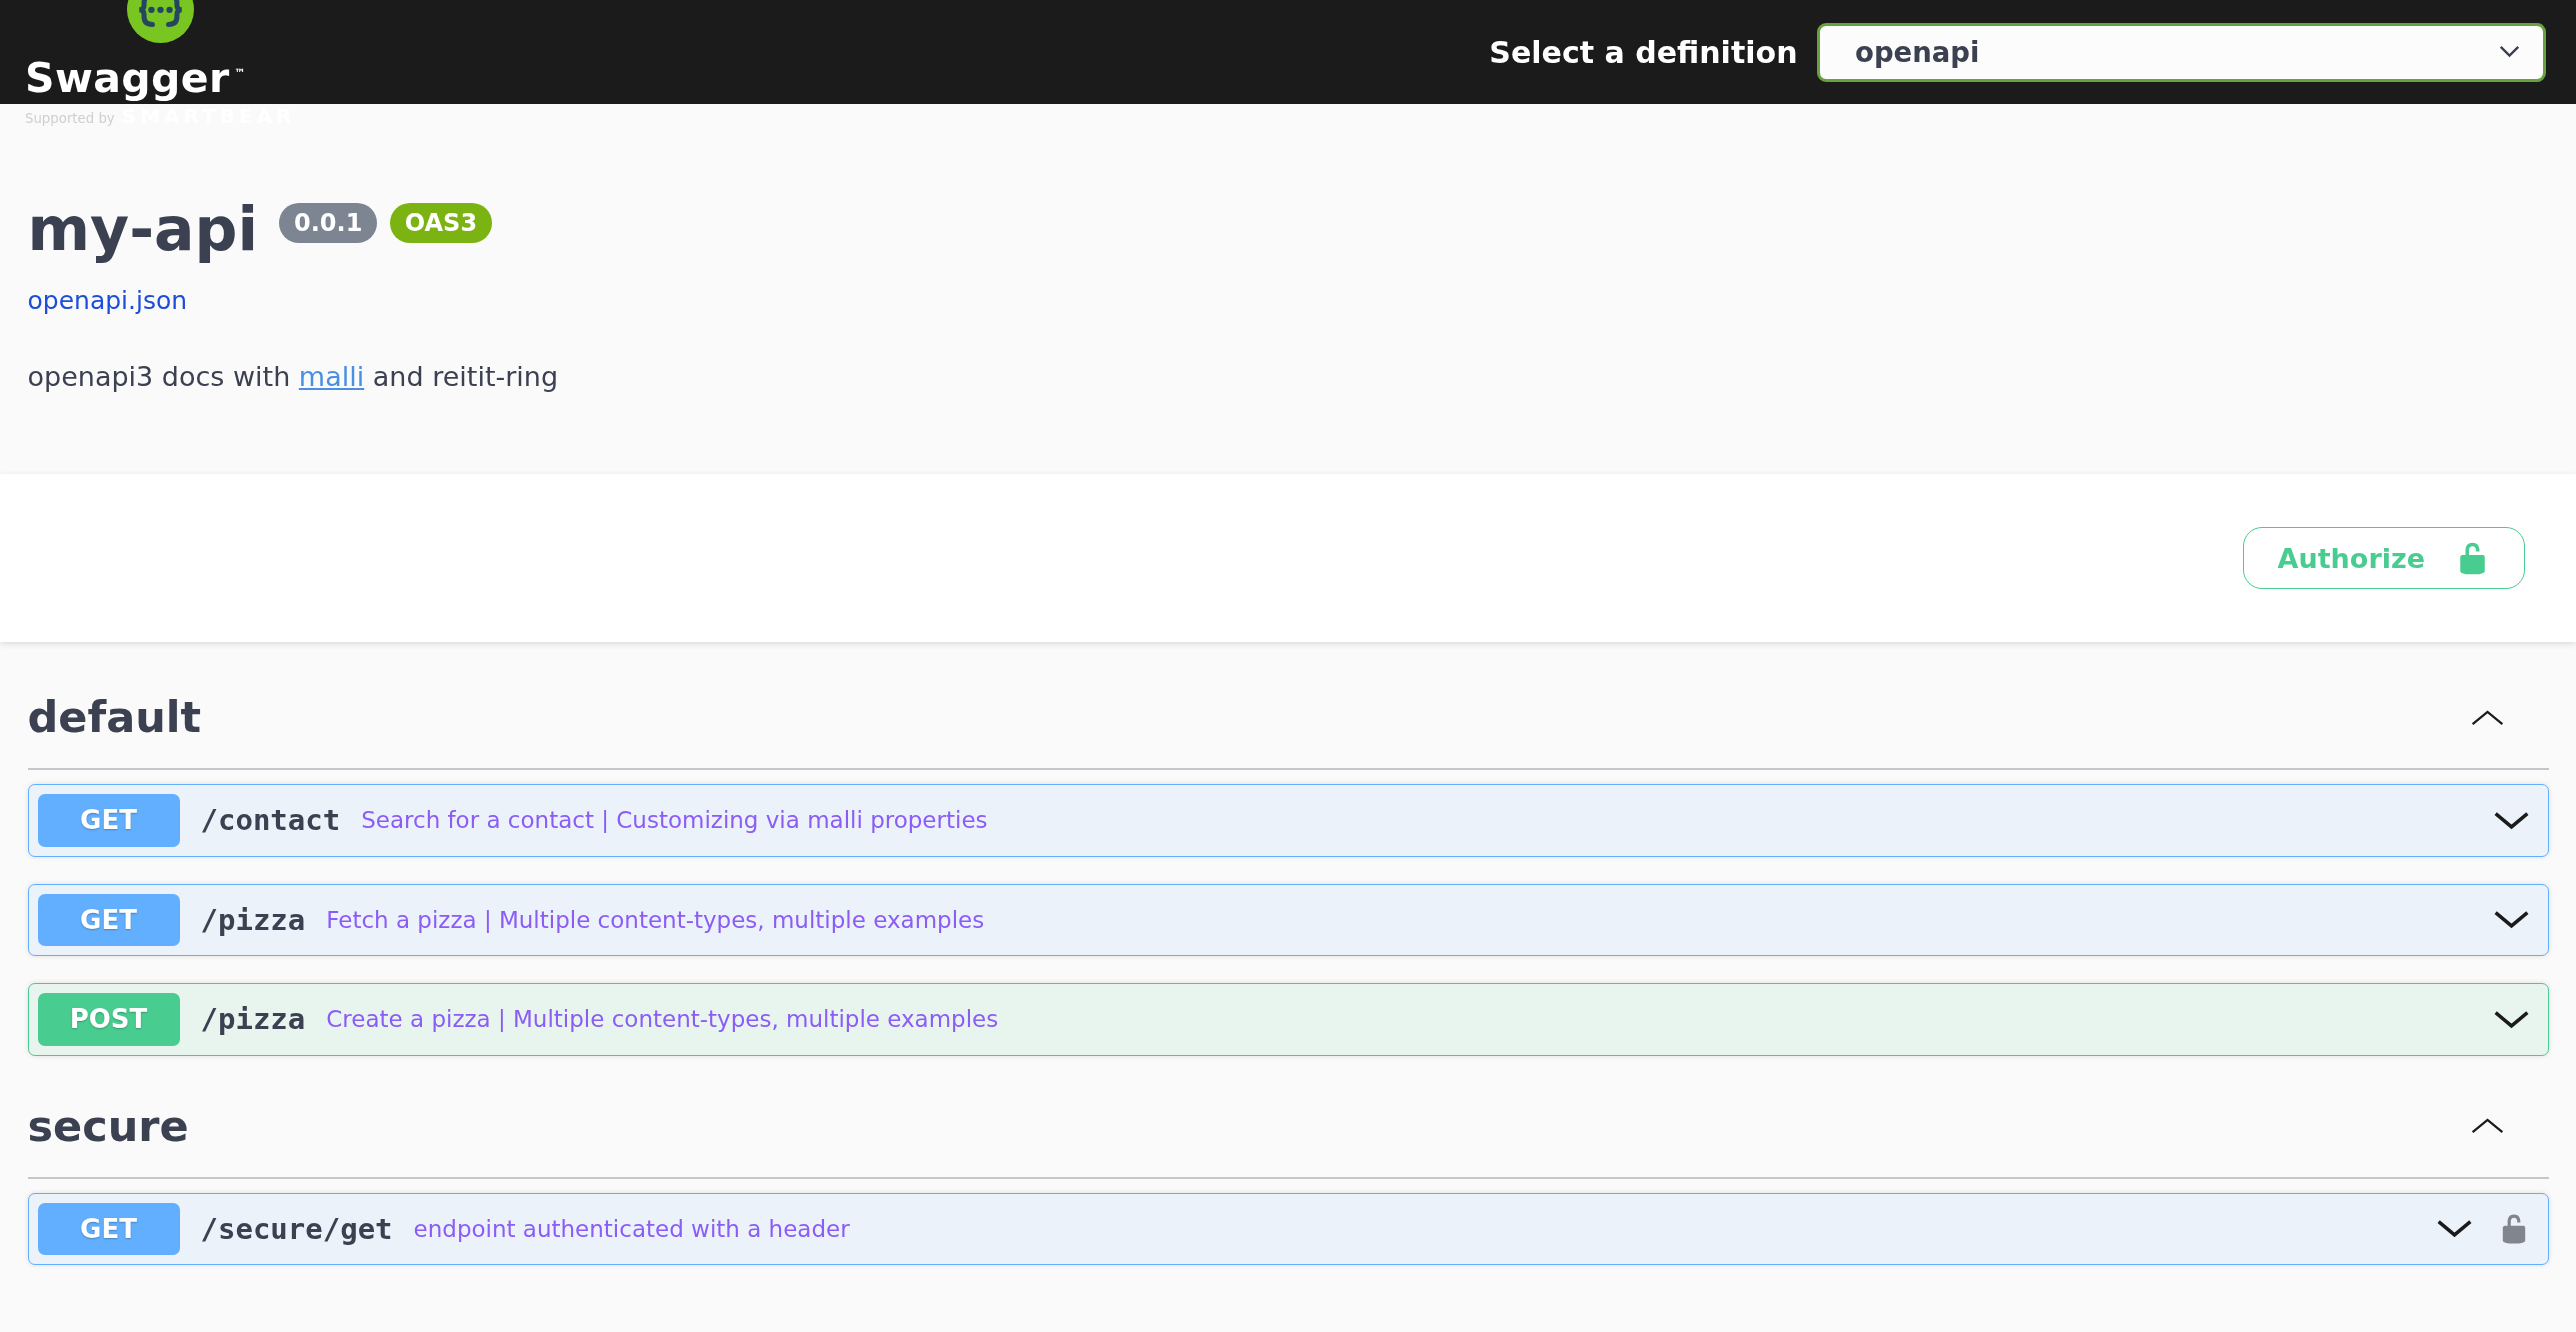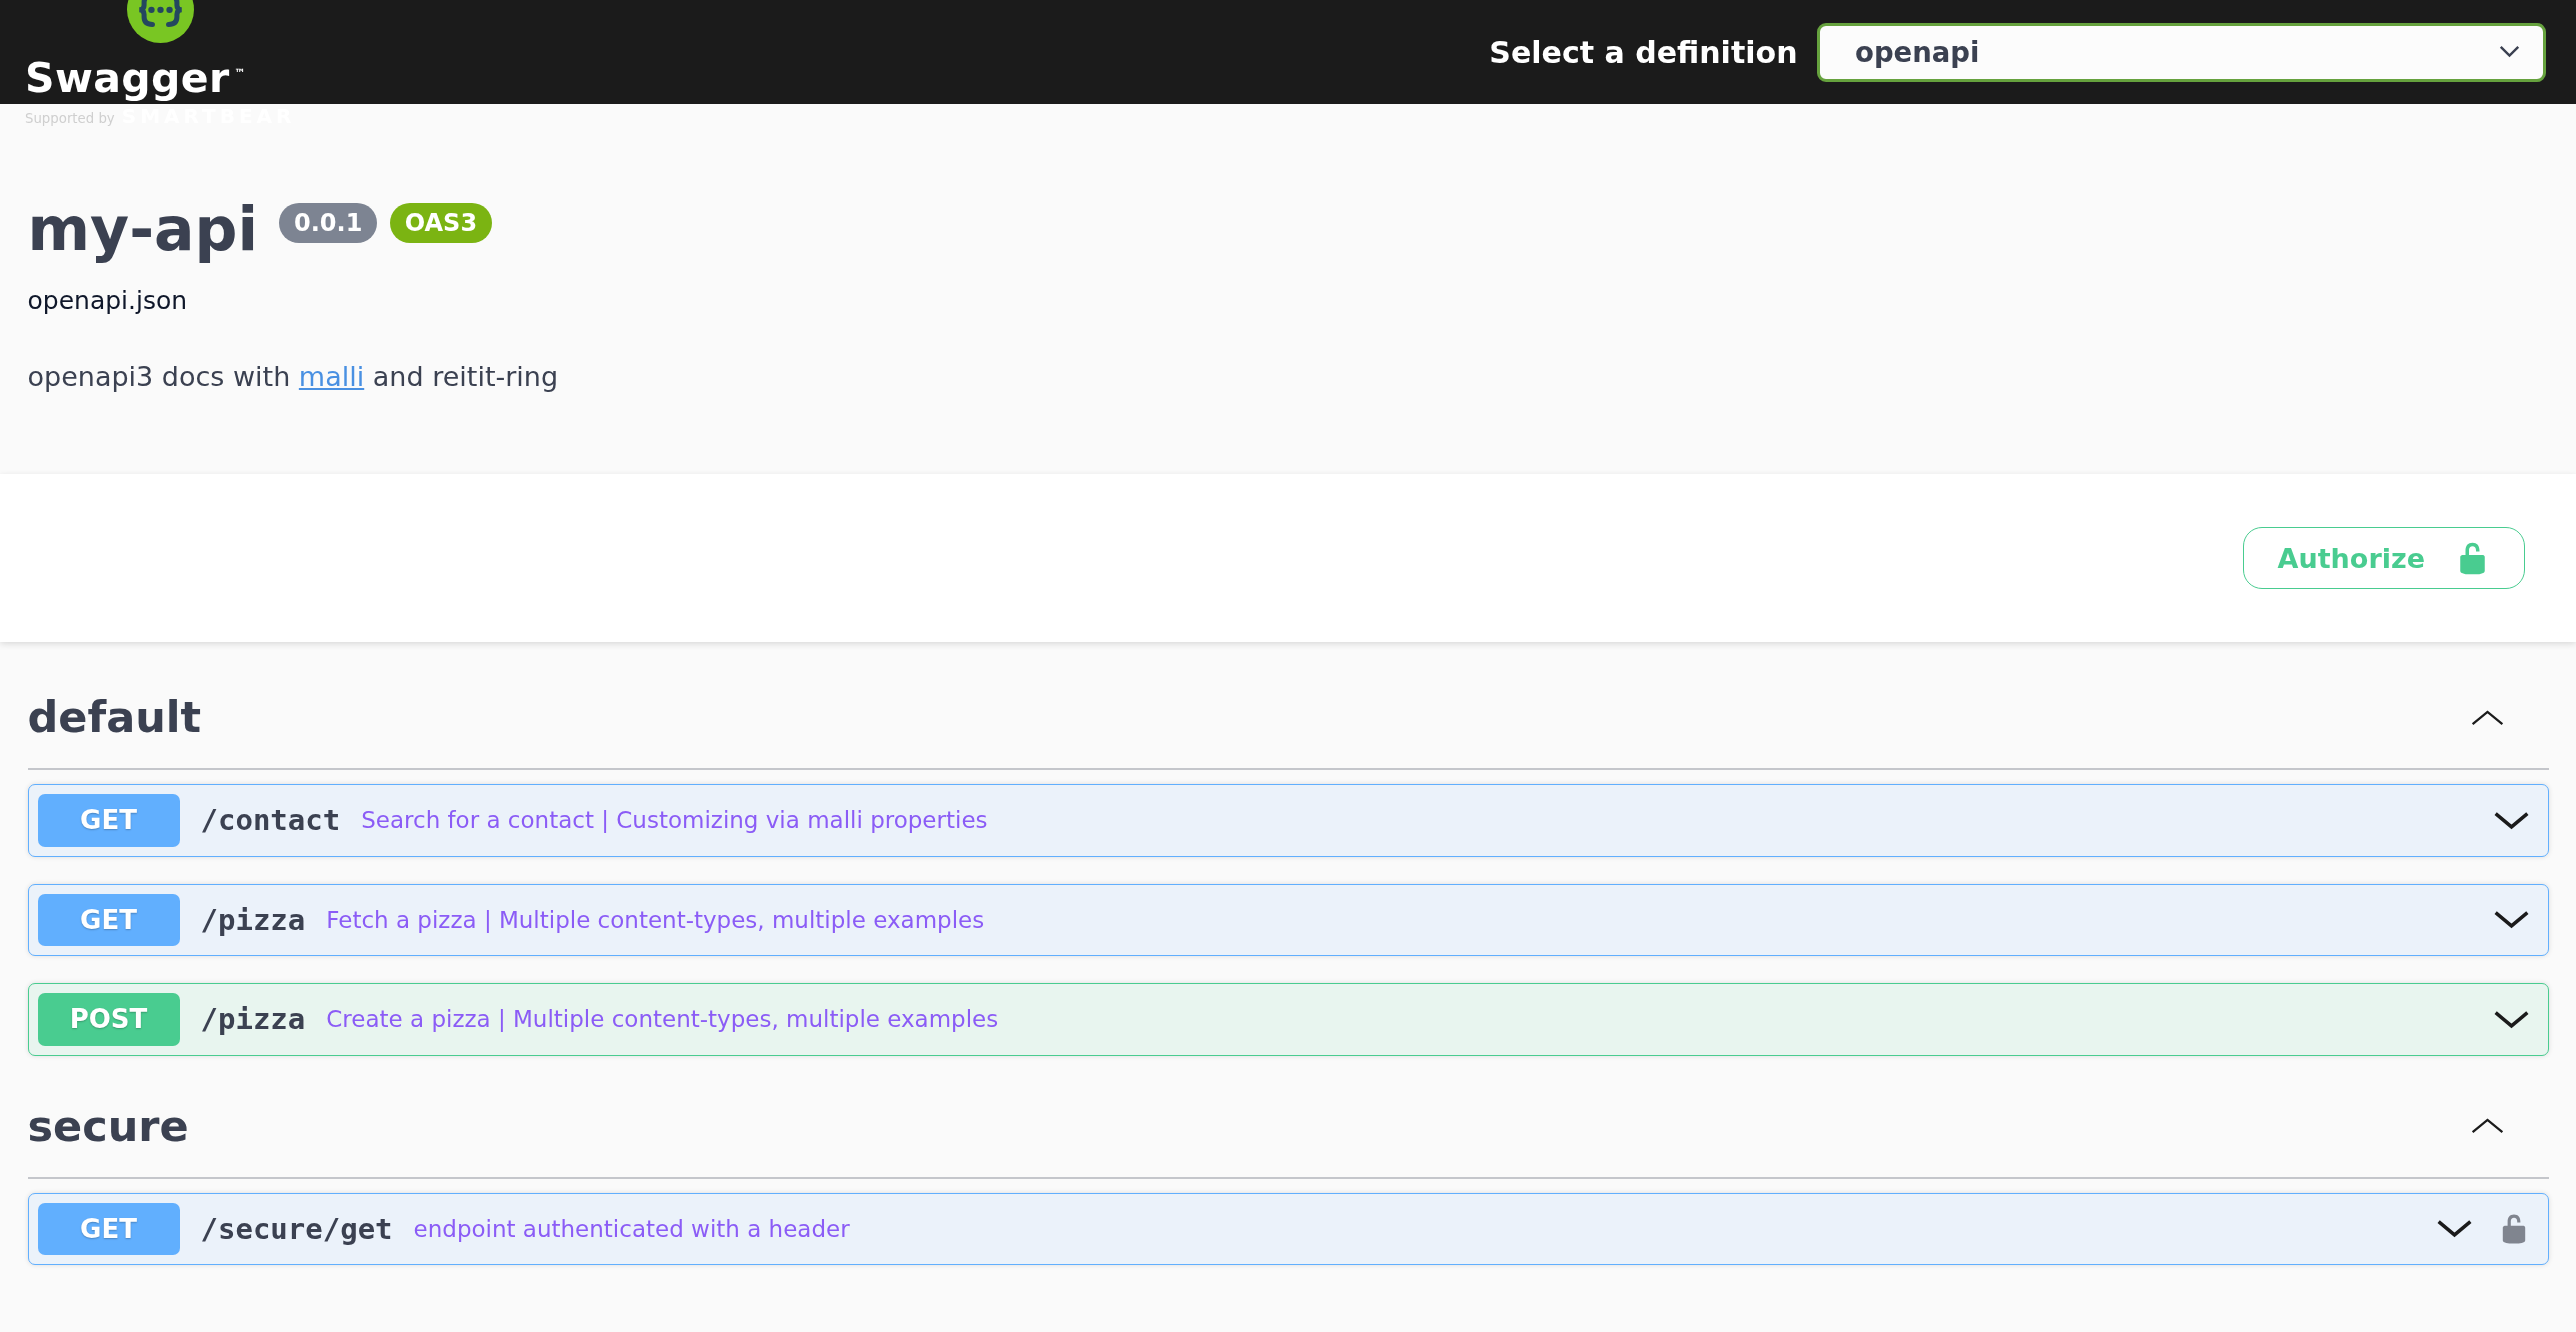--- a/index.html
+++ b/index.html
@@ -43,21 +43,21 @@
   .select-value { font-size: 27.5px; font-weight: 700; color: #3b4151; }
 
   
   .info { padding: 92px 27.5px 82px 27.5px; }
   .title-row { display: flex; align-items: flex-start; gap: 21px; }
   .api-title { margin: 0; font-size: 60px; font-weight: 700; color: #3b4151; line-height: 67px; }
   .pills { display: flex; gap: 12.4px; margin-top: 7px; }
   .pill { font-size: 24px; font-weight: 700; color: #fff; padding: 7px 15px; border-radius: 28px; line-height: 1.1; }
   .pill.version { background: #7d8492; }
   .pill.oas { background: #7bb412; }
-  .spec-link { display: inline-block; margin-top: 23px; font-size: 25px; color: #0f172a; text-decoration: none; cursor: pointer; }
+  .spec-link { display: inline-block; margin-top: 23px; font-size: 25px; color: #1d4ed8; text-decoration: none; cursor: pointer; }
   .description { margin-top: 46px; font-size: 27px; color: #3b4151; }
   .description .inline-link { color: #4990e2; text-decoration: underline; cursor: pointer; }
 
   
   .scheme-container {
     background: #ffffff;
     box-shadow: 0 1.8px 7px rgba(0,0,0,.15);
     padding: 53px 51px;
     display: flex; justify-content: flex-end; align-items: center;
   }

